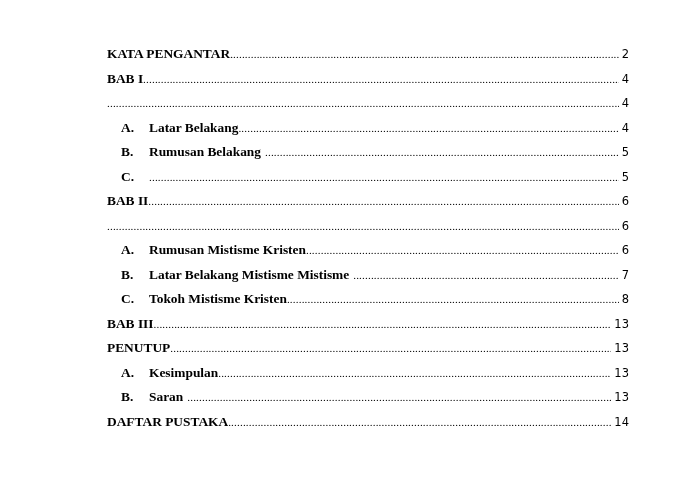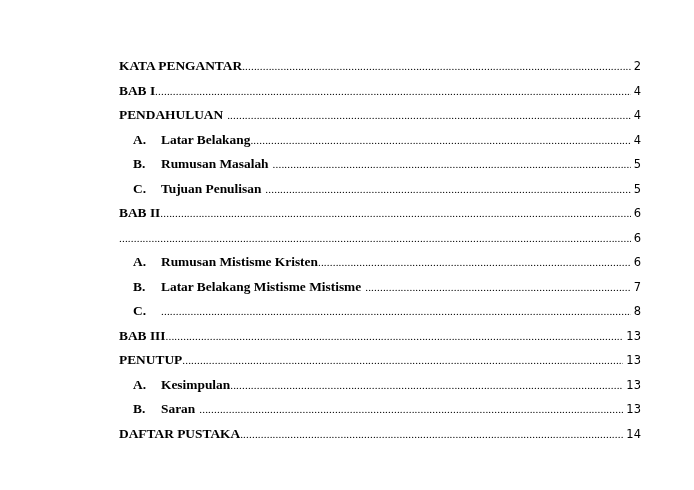--- a/index.html
+++ b/index.html
@@ -13,21 +13,21 @@
     position: relative;
     overflow: hidden;
     font-family: "Liberation Serif", serif;
     color: #000000;
   }
   .toc {
     position: absolute;
     left: 107px;
     top: 45px;
     width: 522px;
-    margin: 12px;
+    margin: 0;
     padding: 0;
     list-style: none;
   }
   .toc-row {
     display: flex;
     align-items: baseline;
     height: 24.5px;
     line-height: 18px;
     font-size: 13.4px;
     font-weight: bold;
@@ -75,39 +75,37 @@
     <span class="toc-label">KATA PENGANTAR</span>
     <span class="toc-leader"></span>
     <span class="toc-page">2</span>
   </li>
   <li class="toc-row">
     <span class="toc-label">BAB I</span>
     <span class="toc-leader"></span>
     <span class="toc-page">4</span>
   </li>
   <li class="toc-row">
-    <span class="toc-label spaced">PENDAHULUAN</span>
     <span class="toc-leader"></span>
     <span class="toc-page">4</span>
   </li>
   <li class="toc-row sub">
     <span class="toc-letter">A.</span>
     <span class="toc-label">Latar Belakang</span>
     <span class="toc-leader"></span>
     <span class="toc-page">4</span>
   </li>
   <li class="toc-row sub">
     <span class="toc-letter">B.</span>
-    <span class="toc-label spaced">Rumusan Masalah</span>
+    <span class="toc-label spaced">Rumusan Belakang</span>
     <span class="toc-leader"></span>
     <span class="toc-page">5</span>
   </li>
   <li class="toc-row sub">
     <span class="toc-letter">C.</span>
-    <span class="toc-label spaced">Tujuan Penulisan</span>
     <span class="toc-leader"></span>
     <span class="toc-page">5</span>
   </li>
   <li class="toc-row">
     <span class="toc-label">BAB II</span>
     <span class="toc-leader"></span>
     <span class="toc-page">6</span>
   </li>
   <li class="toc-row">
     <span class="toc-leader"></span>
@@ -120,20 +118,21 @@
     <span class="toc-page">6</span>
   </li>
   <li class="toc-row sub">
     <span class="toc-letter">B.</span>
     <span class="toc-label spaced">Latar Belakang Mistisme Mistisme</span>
     <span class="toc-leader"></span>
     <span class="toc-page">7</span>
   </li>
   <li class="toc-row sub">
     <span class="toc-letter">C.</span>
+    <span class="toc-label">Tokoh Mistisme Kristen</span>
     <span class="toc-leader"></span>
     <span class="toc-page">8</span>
   </li>
   <li class="toc-row">
     <span class="toc-label">BAB III</span>
     <span class="toc-leader"></span>
     <span class="toc-page">13</span>
   </li>
   <li class="toc-row">
     <span class="toc-label">PENUTUP</span>

